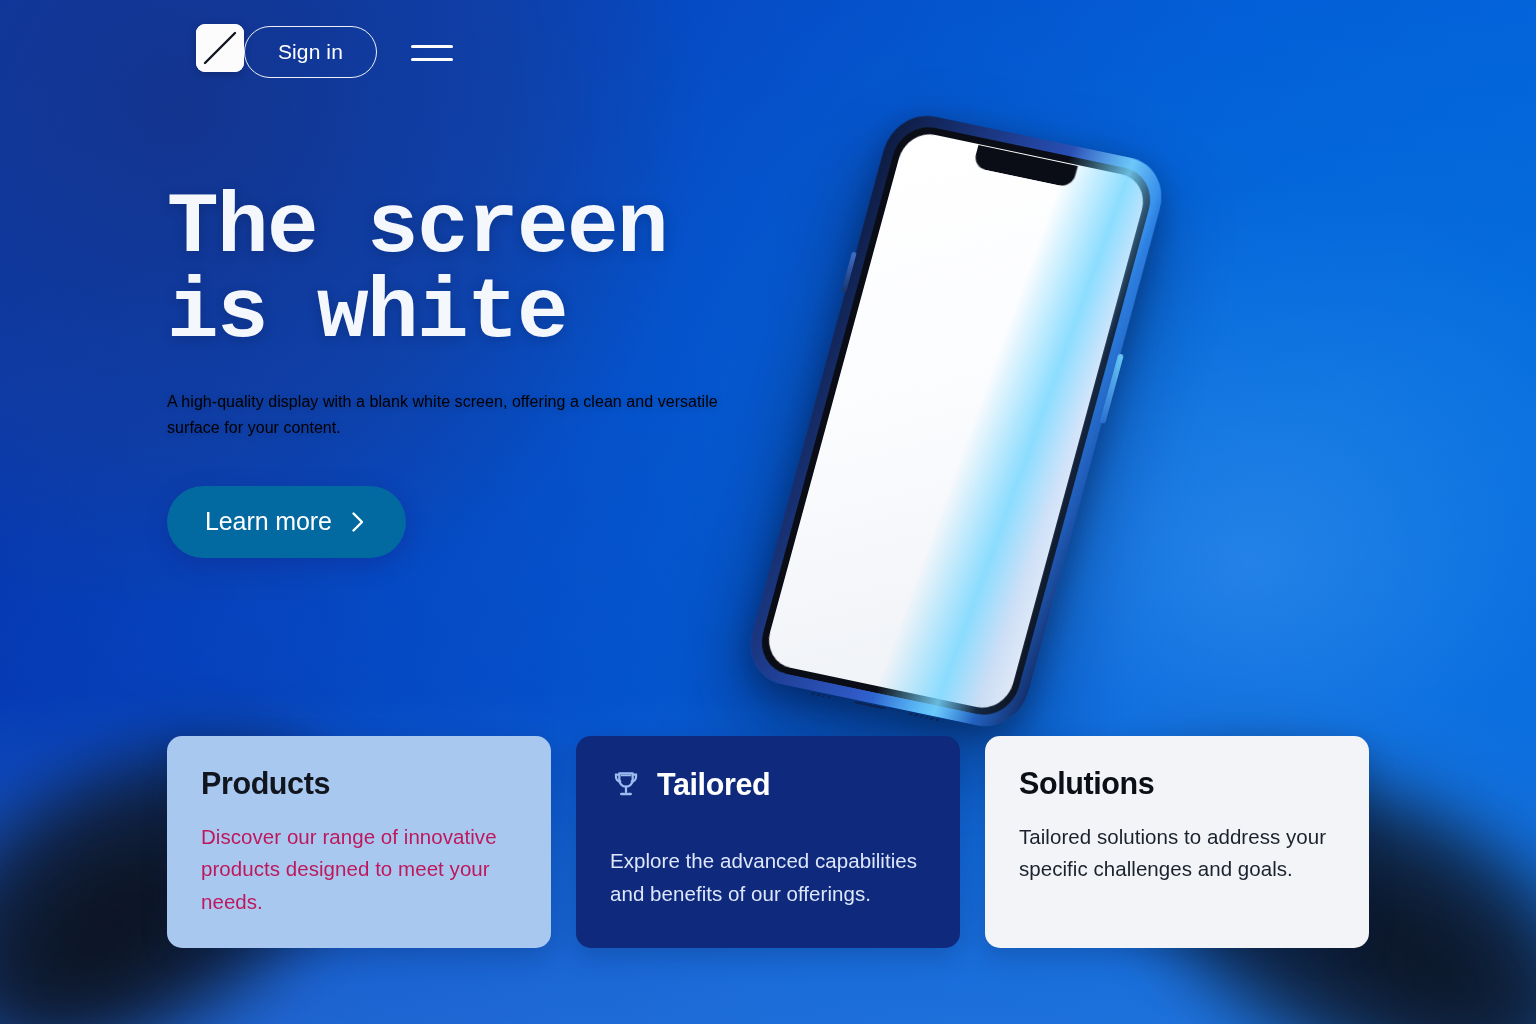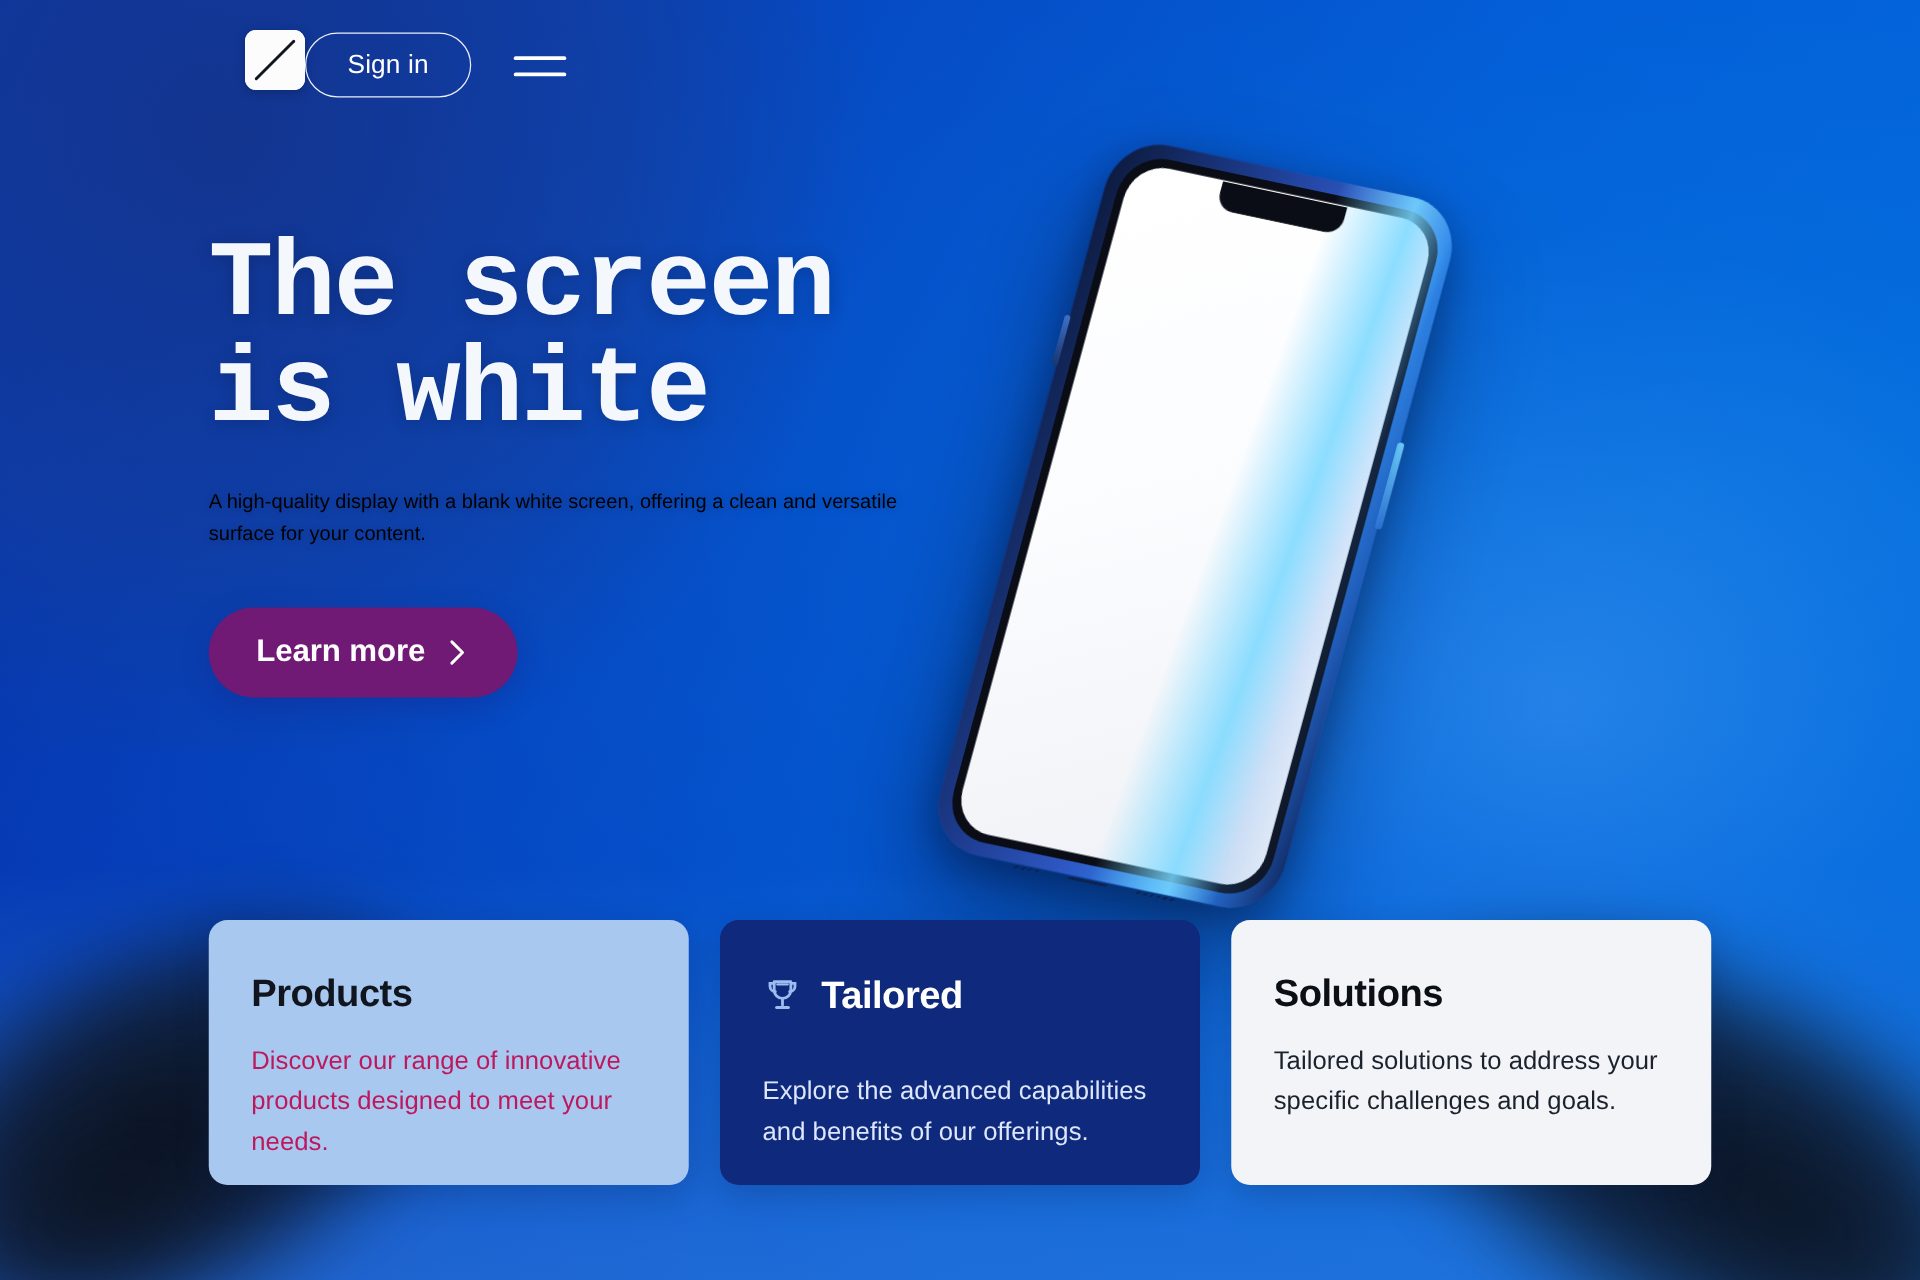--- a/index.html
+++ b/index.html
@@ -94,25 +94,25 @@
   .hero h1 .l2 { display:block; }
   .hero p {
     margin-top:33px; font-size:16px; line-height:1.63; color:#000000;
     font-weight:400; letter-spacing:.05px;
     text-shadow:0 1px 7px rgba(6,26,70,.28);
     max-width:575px;
   }
   .cta {
     margin-top:45px;
     display:inline-flex; align-items:center; gap:19px;
-    background:#701a75;
+    background:#0369a1;
     color:#fff;
     border:none; border-radius:40px;
     padding:21px 41px 22px 38px;
-    font-size:25px; font-weight:700; letter-spacing:-.1px;
+    font-size:25px; font-weight:400; letter-spacing:-.1px;
     cursor:pointer; font-family:inherit;
     box-shadow:0 6px 22px rgba(20,30,130,.33);
   }
   .cta svg { display:block; }
 
   
   .phone-wrap {
     position:absolute; left:700px; top:80px; width:520px; height:680px; z-index:20;
   }
   .phone {
@@ -171,21 +171,21 @@
   .grille i { width:2.6px; height:7px; border-radius:2px; background:#0c1f4b; display:block; }
 
   
   .cards {
     position:absolute; left:167px; top:736px; width:1202px;
     display:flex; gap:25px; z-index:26;
   }
   .card {
     width:432px; height:212px;
     border-radius:15px;
-    padding:44px 32px 0 34px;
+    padding:32px 32px 0 34px;
     box-shadow:0 8px 26px rgba(6,24,66,.22);
   }
   .card h3 {
     font-size:30.5px; font-weight:700; letter-spacing:-.4px; line-height:1;
   }
   .card p {
     margin-top:22px; font-size:20.5px; line-height:1.6; letter-spacing:.05px;
   }
   .card-title-row { display:flex; align-items:center; gap:15px; }
   .card--products { background:#a9c8f0; }

